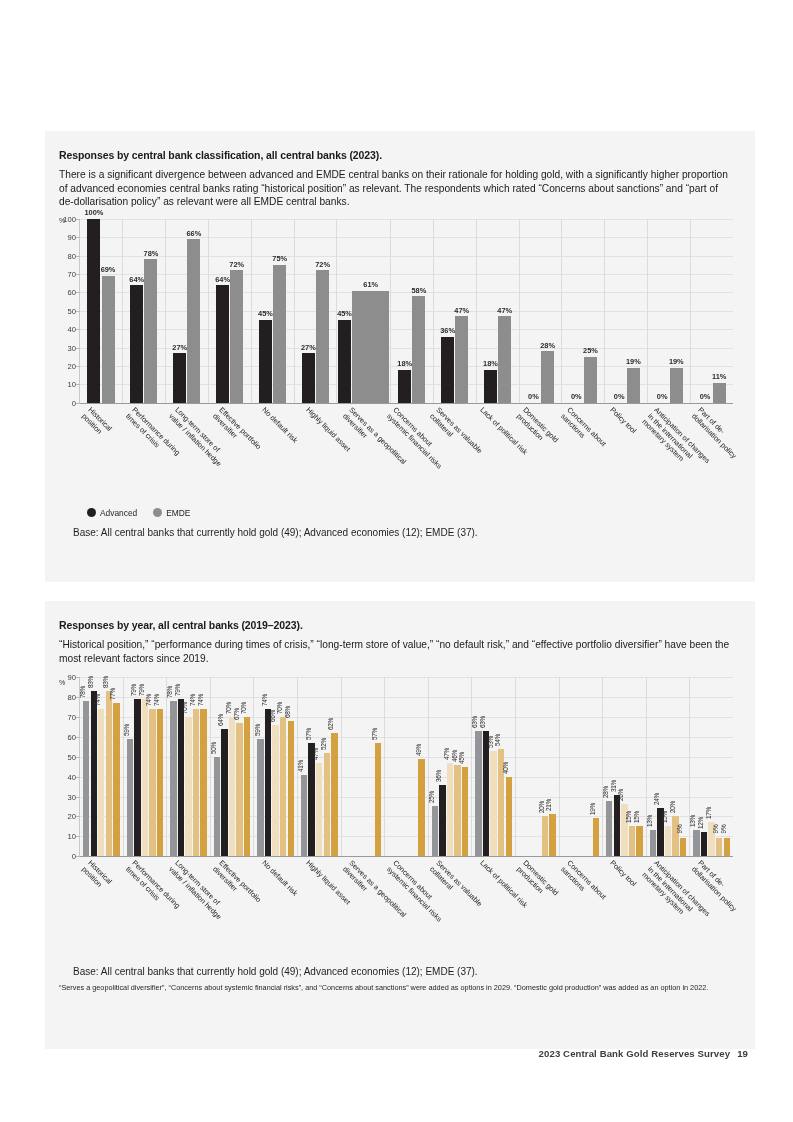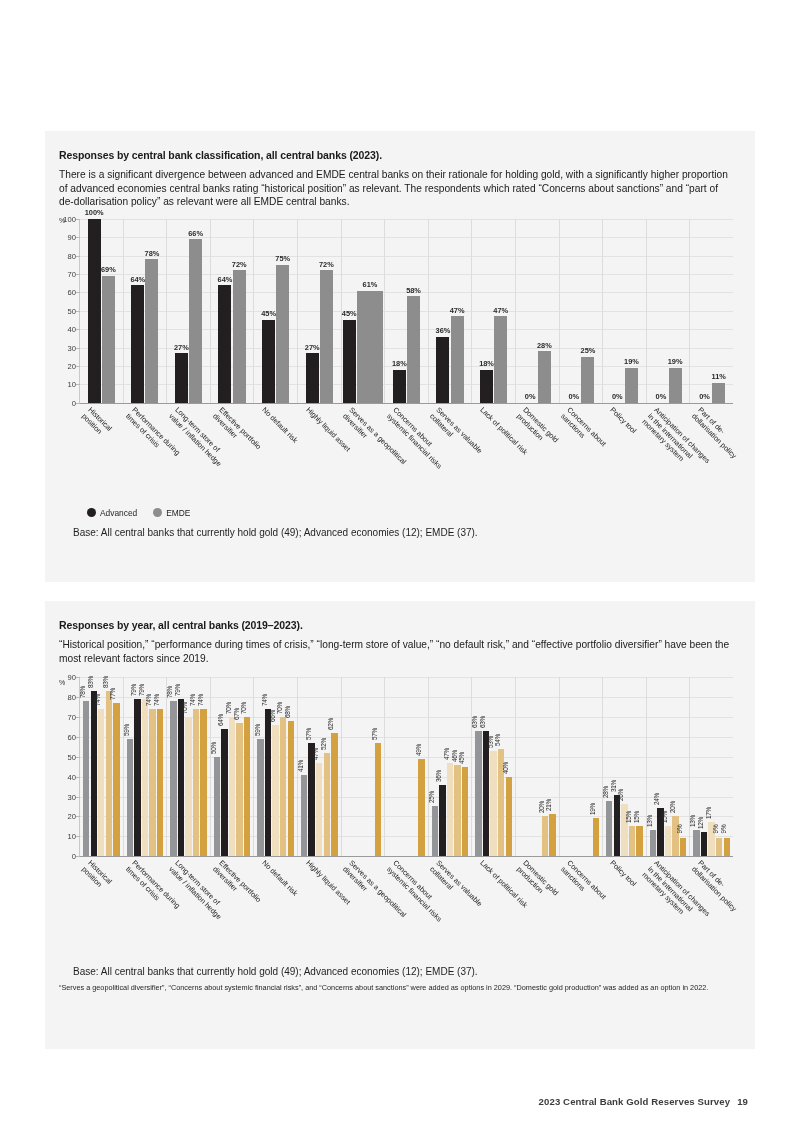--- a/index.html
+++ b/index.html
@@ -150,21 +150,21 @@
     font-size: 7.3px;
     line-height: 9.6px;
     color: #1f1f1f;
     margin-left: 0px;
     margin-top: 6px;
   }
 
   .page-footer {
     position: absolute;
     right: 45px;
-    top: 1096px;
+    top: 1048px;
     font-size: 9.6px;
     font-weight: bold;
     color: #3d3d3d;
     letter-spacing: 0.1px;
   }
   .page-footer .pg { margin-left: 7px; }
 </style>
 </head>
 <body>
 
@@ -256,21 +256,21 @@
                   <span class="vlabel">27%</span>
                 </div>
                 <div class="bar" style="width: 13px; height: 132.48px; background: rgb(141, 141, 141);">
                   <span class="vlabel">72%</span>
                 </div>
               </div>
               <div class="group" title="Serves as a geopolitical diversifier">
                 <div class="bar" style="width: 13px; height: 82.8px; background: rgb(35, 31, 32);">
                   <span class="vlabel">45%</span>
                 </div>
-                <div class="bar" style="width: 26px; height: 112.24px; background: rgb(141, 141, 141);">
+                <div class="bar" style="width: 37px; height: 112.24px; background: rgb(141, 141, 141);">
                   <span class="vlabel">61%</span>
                 </div>
               </div>
               <div class="group" title="Concerns about systemic financial risks">
                 <div class="bar" style="width: 13px; height: 33.12px; background: rgb(35, 31, 32);">
                   <span class="vlabel">18%</span>
                 </div>
                 <div class="bar" style="width: 13px; height: 106.72px; background: rgb(141, 141, 141);">
                   <span class="vlabel">58%</span>
                 </div>

